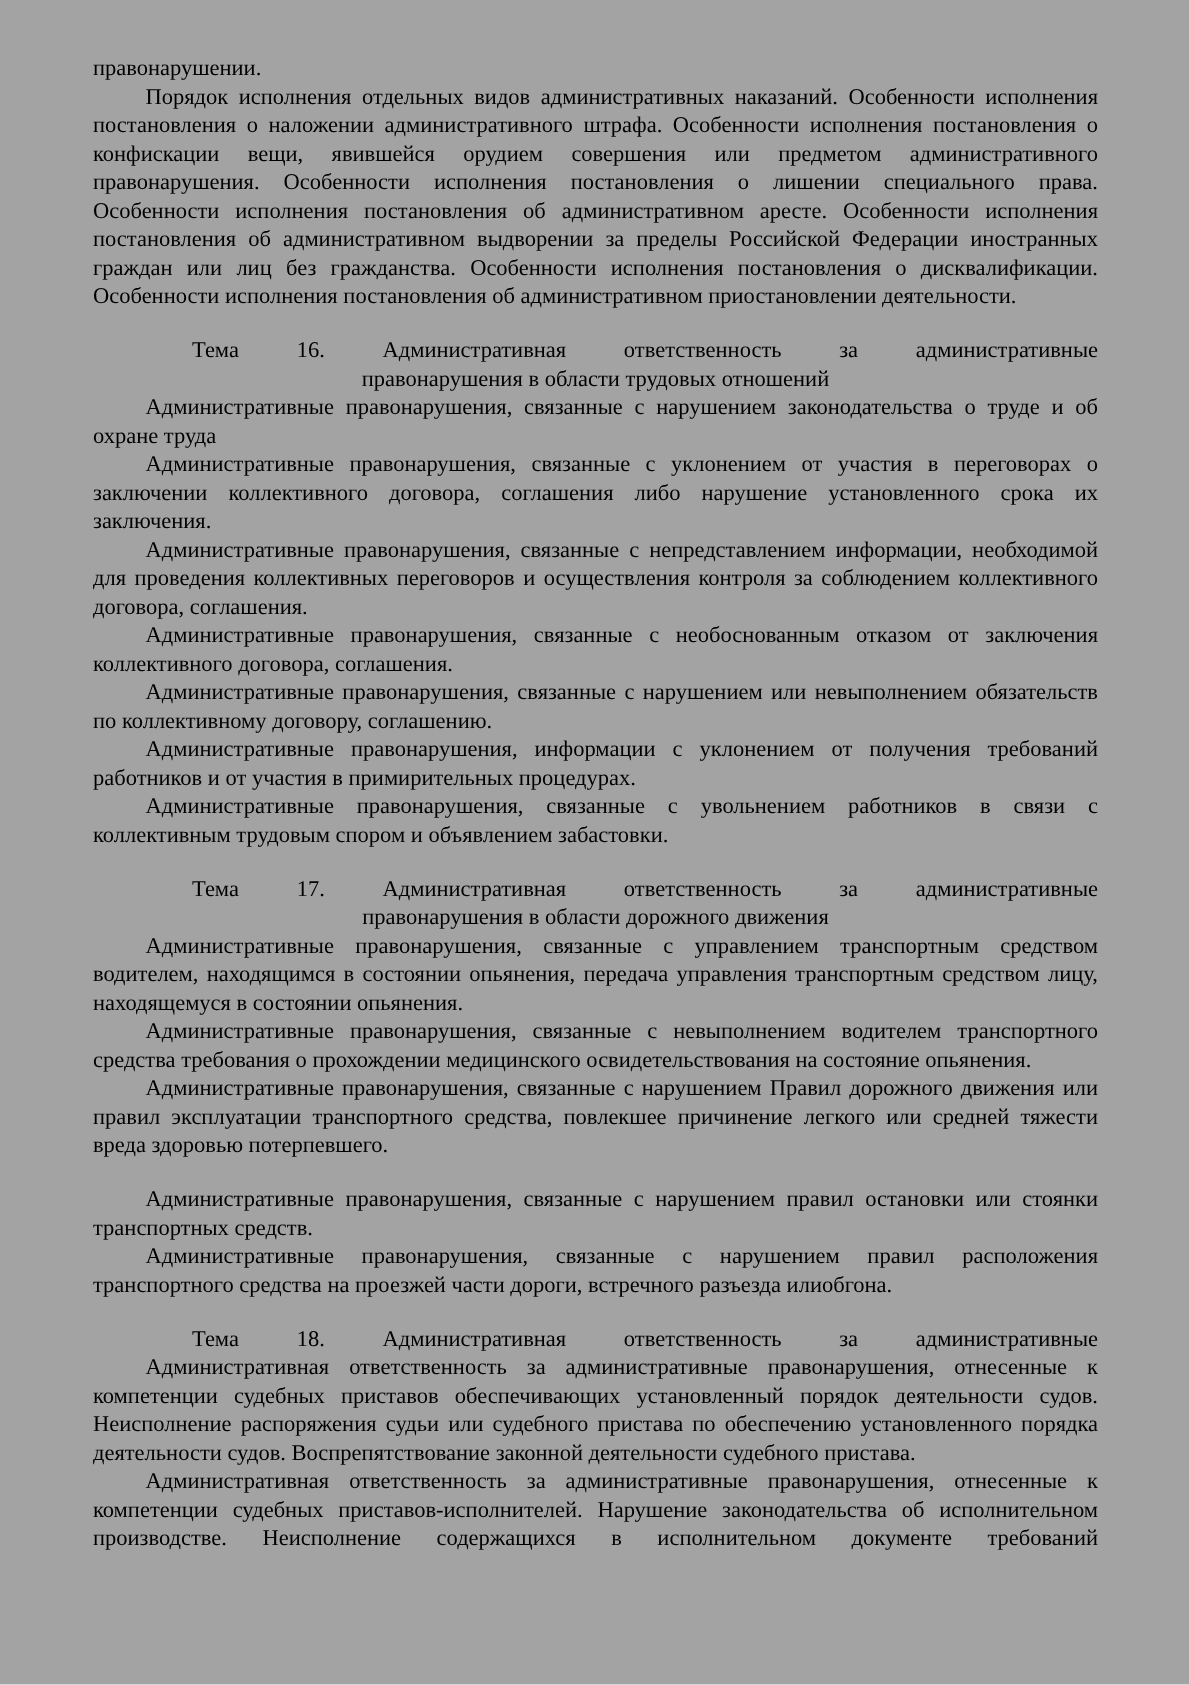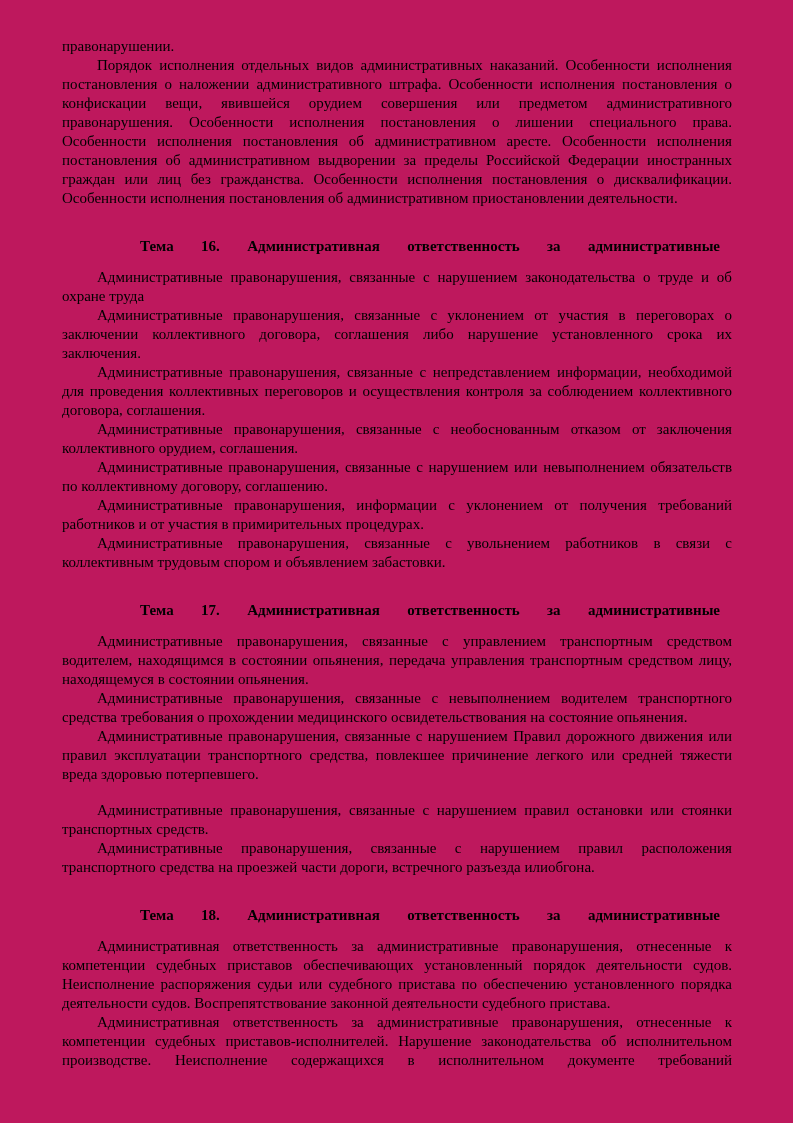--- a/index.html
+++ b/index.html
@@ -4,21 +4,21 @@
 <style>
   html, body {
     margin: 0;
     padding: 0;
     background: #ffffff;
   }
   .page {
     position: relative;
     width: 793px;
     height: 1123px;
-    background: #be185d;
+    background: #a3a3a3;
     overflow: hidden;
     box-sizing: border-box;
     font-family: "Liberation Serif", "DejaVu Serif", serif;
     color: #000000;
   }
   .doc-body {
     box-sizing: border-box;
     padding: 37px 61px 0 62px;
     font-size: 15px;
     line-height: 19px;
@@ -30,22 +30,22 @@
     text-indent: 35px;
   }
   .para.noindent {
     text-indent: 0;
   }
   .para.cont {
     
     text-align-last: justify;
   }
   .heading {
-    margin: 12px;
-    font-weight: bold;
+    margin: 0;
+    font-weight: normal;
   }
   .head-line {
     margin: 0;
   }
   .head-line.first {
     text-align: justify;
     text-align-last: justify;
     text-indent: 66px;
   }
   .head-line.rest {
@@ -58,31 +58,33 @@
 </head>
 <body>
 
 <div class="page">
   <div class="doc-body">
       <p class="para noindent">правонарушении.</p>
       <p class="para">Порядок исполнения отдельных видов административных наказаний. Особенности исполнения постановления о наложении административного штрафа. Особенности исполнения постановления о конфискации вещи, явившейся орудием совершения или предметом административного правонарушения. Особенности исполнения постановления о лишении специального права. Особенности исполнения постановления об административном аресте. Особенности исполнения постановления об административном выдворении за пределы Российской Федерации иностранных граждан или лиц без гражданства. Особенности исполнения постановления о дисквалификации. Особенности исполнения постановления об административном приостановлении деятельности.</p>
       <div class="spacer"></div>
       <div class="heading">
         <div class="head-line first">Тема 16. Административная ответственность за административные</div>
+        <div class="head-line rest">правонарушения в области трудовых отношений</div>
       </div>
       <p class="para">Административные правонарушения, связанные с нарушением законодательства о труде и об охране труда</p>
       <p class="para">Административные правонарушения, связанные с уклонением от участия в переговорах о заключении коллективного договора, соглашения либо нарушение установленного срока их заключения.</p>
       <p class="para">Административные правонарушения, связанные с непредставлением информации, необходимой для проведения коллективных переговоров и осуществления контроля за соблюдением коллективного договора, соглашения.</p>
-      <p class="para">Административные правонарушения, связанные с необоснованным отказом от заключения коллективного орудием, соглашения.</p>
+      <p class="para">Административные правонарушения, связанные с необоснованным отказом от заключения коллективного договора, соглашения.</p>
       <p class="para">Административные правонарушения, связанные с нарушением или невыполнением обязательств по коллективному договору, соглашению.</p>
       <p class="para">Административные правонарушения, информации с уклонением от получения требований работников и от участия в примирительных процедурах.</p>
       <p class="para">Административные правонарушения, связанные с увольнением работников в связи с коллективным трудовым спором и объявлением забастовки.</p>
       <div class="spacer"></div>
       <div class="heading">
         <div class="head-line first">Тема 17. Административная ответственность за административные</div>
+        <div class="head-line rest">правонарушения в области дорожного движения</div>
       </div>
       <p class="para">Административные правонарушения, связанные с управлением транспортным средством водителем, находящимся в состоянии опьянения, передача управления транспортным средством лицу, находящемуся в состоянии опьянения.</p>
       <p class="para">Административные правонарушения, связанные с невыполнением водителем транспортного средства требования о прохождении медицинского освидетельствования на состояние опьянения.</p>
       <p class="para">Административные правонарушения, связанные с нарушением Правил дорожного движения или правил эксплуатации транспортного средства, повлекшее причинение легкого или средней тяжести вреда здоровью потерпевшего.</p>
       <div class="spacer"></div>
       <p class="para">Административные правонарушения, связанные с нарушением правил остановки или стоянки транспортных средств.</p>
       <p class="para">Административные правонарушения, связанные с нарушением правил расположения транспортного средства на проезжей части дороги, встречного разъезда илиобгона.</p>
       <div class="spacer"></div>
       <div class="heading">
         <div class="head-line first">Тема 18. Административная ответственность за административные</div>

